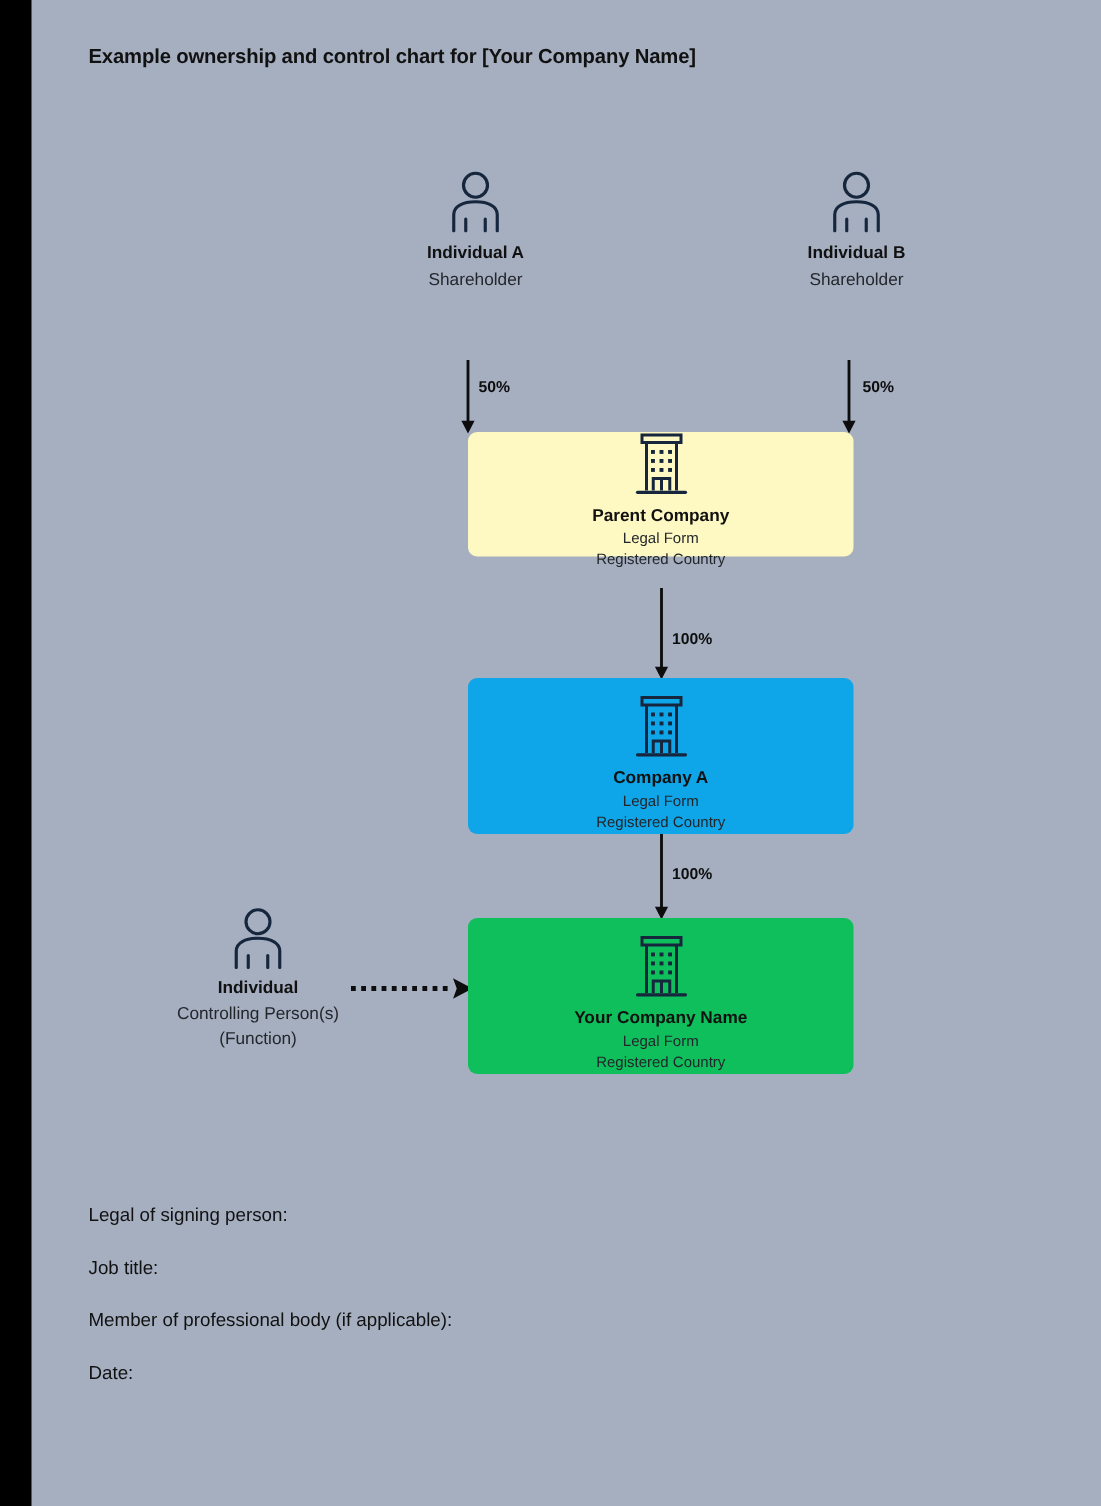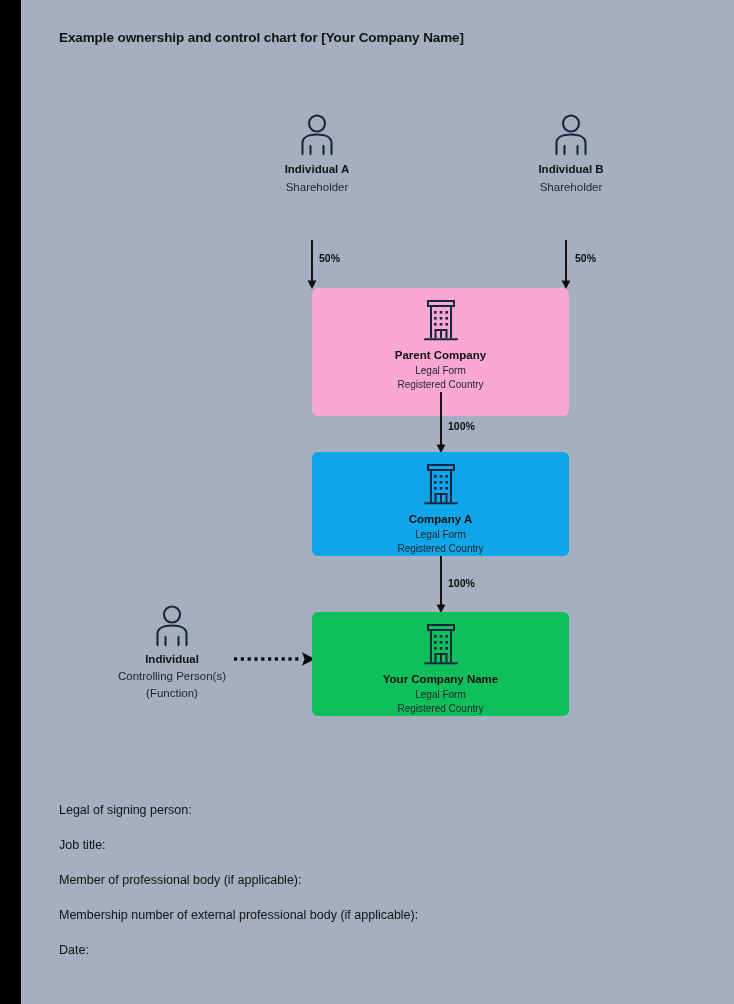--- a/index.html
+++ b/index.html
@@ -100,23 +100,22 @@
     line-height: 1.45;
   }
   .company-line {
     font-size: 10px;
     color: #23262b;
     line-height: 1.45;
   }
 
   #box-parent-company {
     top: 288px;
-    height: 128px;
-    padding-top: 11px;
-    background: #f9a8d4;
+    height: 83px;
+    background: #fef9c3;
   }
   #box-company-a {
     top: 452px;
     height: 104px;
     padding-top: 11px;
     background: #0ea5e9;
   }
   #box-your-company {
     top: 612px;
     height: 104px;
@@ -293,17 +292,16 @@
     </svg>
     <div class="company-name">Your Company Name</div>
     <div class="company-line">Legal Form</div>
     <div class="company-line">Registered Country</div>
   </div>
 
   <div id="signature-block">
     <div class="sig-line">Legal of signing person:</div>
     <div class="sig-line">Job title:</div>
     <div class="sig-line">Member of professional body (if applicable):</div>
-    <div class="sig-line">Membership number of external professional body (if applicable):</div>
     <div class="sig-line">Date:</div>
   </div>
 
 </div>
 
 </body></html>

